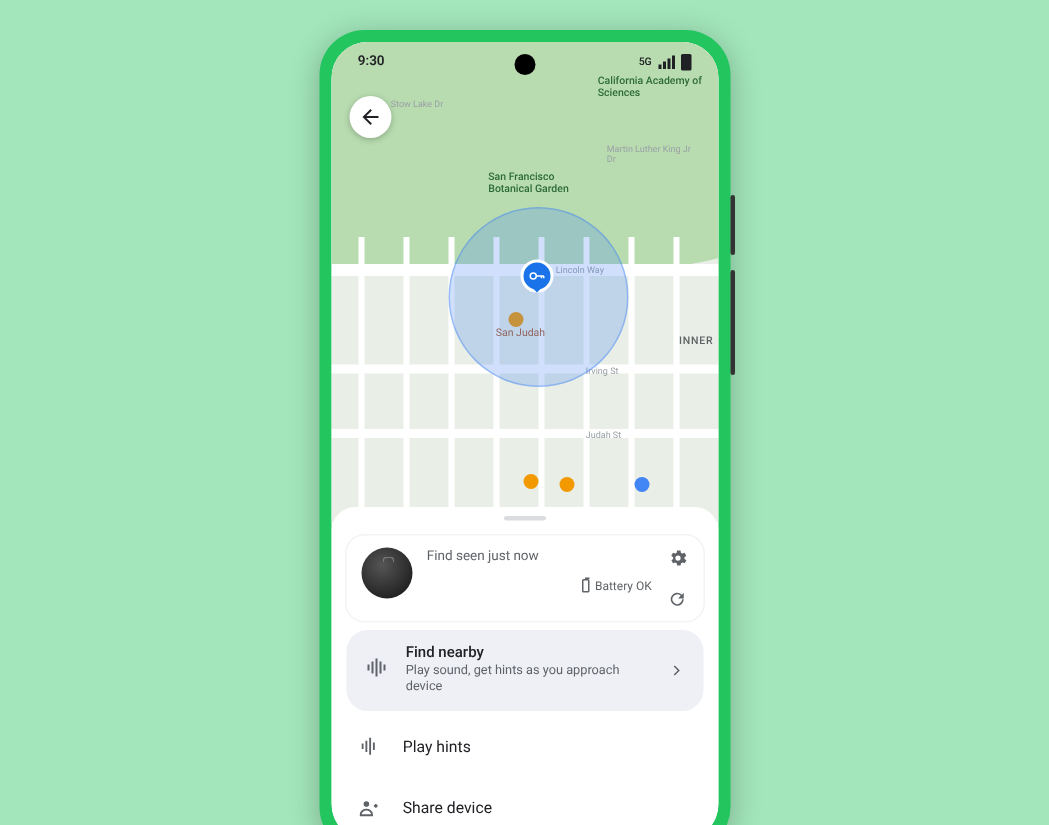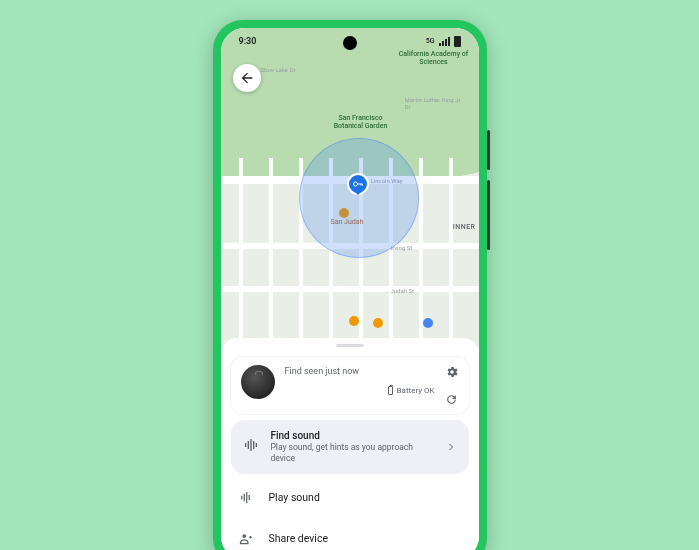--- a/index.html
+++ b/index.html
@@ -90,21 +90,21 @@
     position:absolute;
     bottom:-30px; left:0; right:0; height:60px;
     background: radial-gradient(ellipse 200px 40px at 30% 50%, #b8dcb0 60%, transparent 61%),
                 radial-gradient(ellipse 180px 40px at 70% 50%, #b8dcb0 55%, transparent 56%);
   }
   .park-label {
     position:absolute;
     color:#2e6b3a;
     font-size:7px;
     font-weight:500;
-    text-align:center;
+    text-align:left;
     line-height:1.2;
   }
   .park-label.a { top:86px; left:105px; width:70px; }
   .park-label.b { top:22px; right:10px; width:70px; }
   .dist-label {
     position:absolute;
     font-size:7px;
     color:#5f6368;
   }
   .dist-label.inner { right:3px; top:195px; font-weight:500; letter-spacing:.5px;}
@@ -311,35 +311,35 @@
         </div>
       </div>
 
       <div class="find-card">
         <div class="find-icon">
           <svg width="16" height="16" viewBox="0 0 24 24" fill="none" stroke="#5f6368" stroke-width="2">
               <path d="M4 9v6M8 6v12M12 3v18M16 6v12M20 9v6"></path>
             </svg>
         </div>
         <div class="find-text">
-          <div class="find-title">Find sound</div>
+          <div class="find-title">Find nearby</div>
           <div class="find-sub">Play sound, get hints as you approach device</div>
         </div>
         <svg width="12" height="12" viewBox="0 0 24 24">
             <path d="M9 6l6 6-6 6" stroke="#5f6368" stroke-width="2" fill="none"></path>
           </svg>
       </div>
 
       <div class="action-row">
         <div class="action-icon">
           <svg width="15" height="15" viewBox="0 0 24 24" fill="none" stroke="#5f6368" stroke-width="2">
               <path d="M6 9v6M10 6v12M14 3v18M18 8v8"></path>
             </svg>
         </div>
-        <span class="action-label">Play sound</span>
+        <span class="action-label">Play hints</span>
       </div>
 
       <div class="action-row">
         <div class="action-icon">
           <svg width="15" height="15" viewBox="0 0 24 24" fill="#5f6368">
               <circle cx="10" cy="8" r="3"></circle>
               <path d="M4 19c0-3 3-5 6-5s6 2 6 5v1H4zM18 10h4M20 8v4" stroke="#5f6368" stroke-width="2" fill="none"></path>
             </svg>
         </div>
         <span class="action-label">Share device</span>

